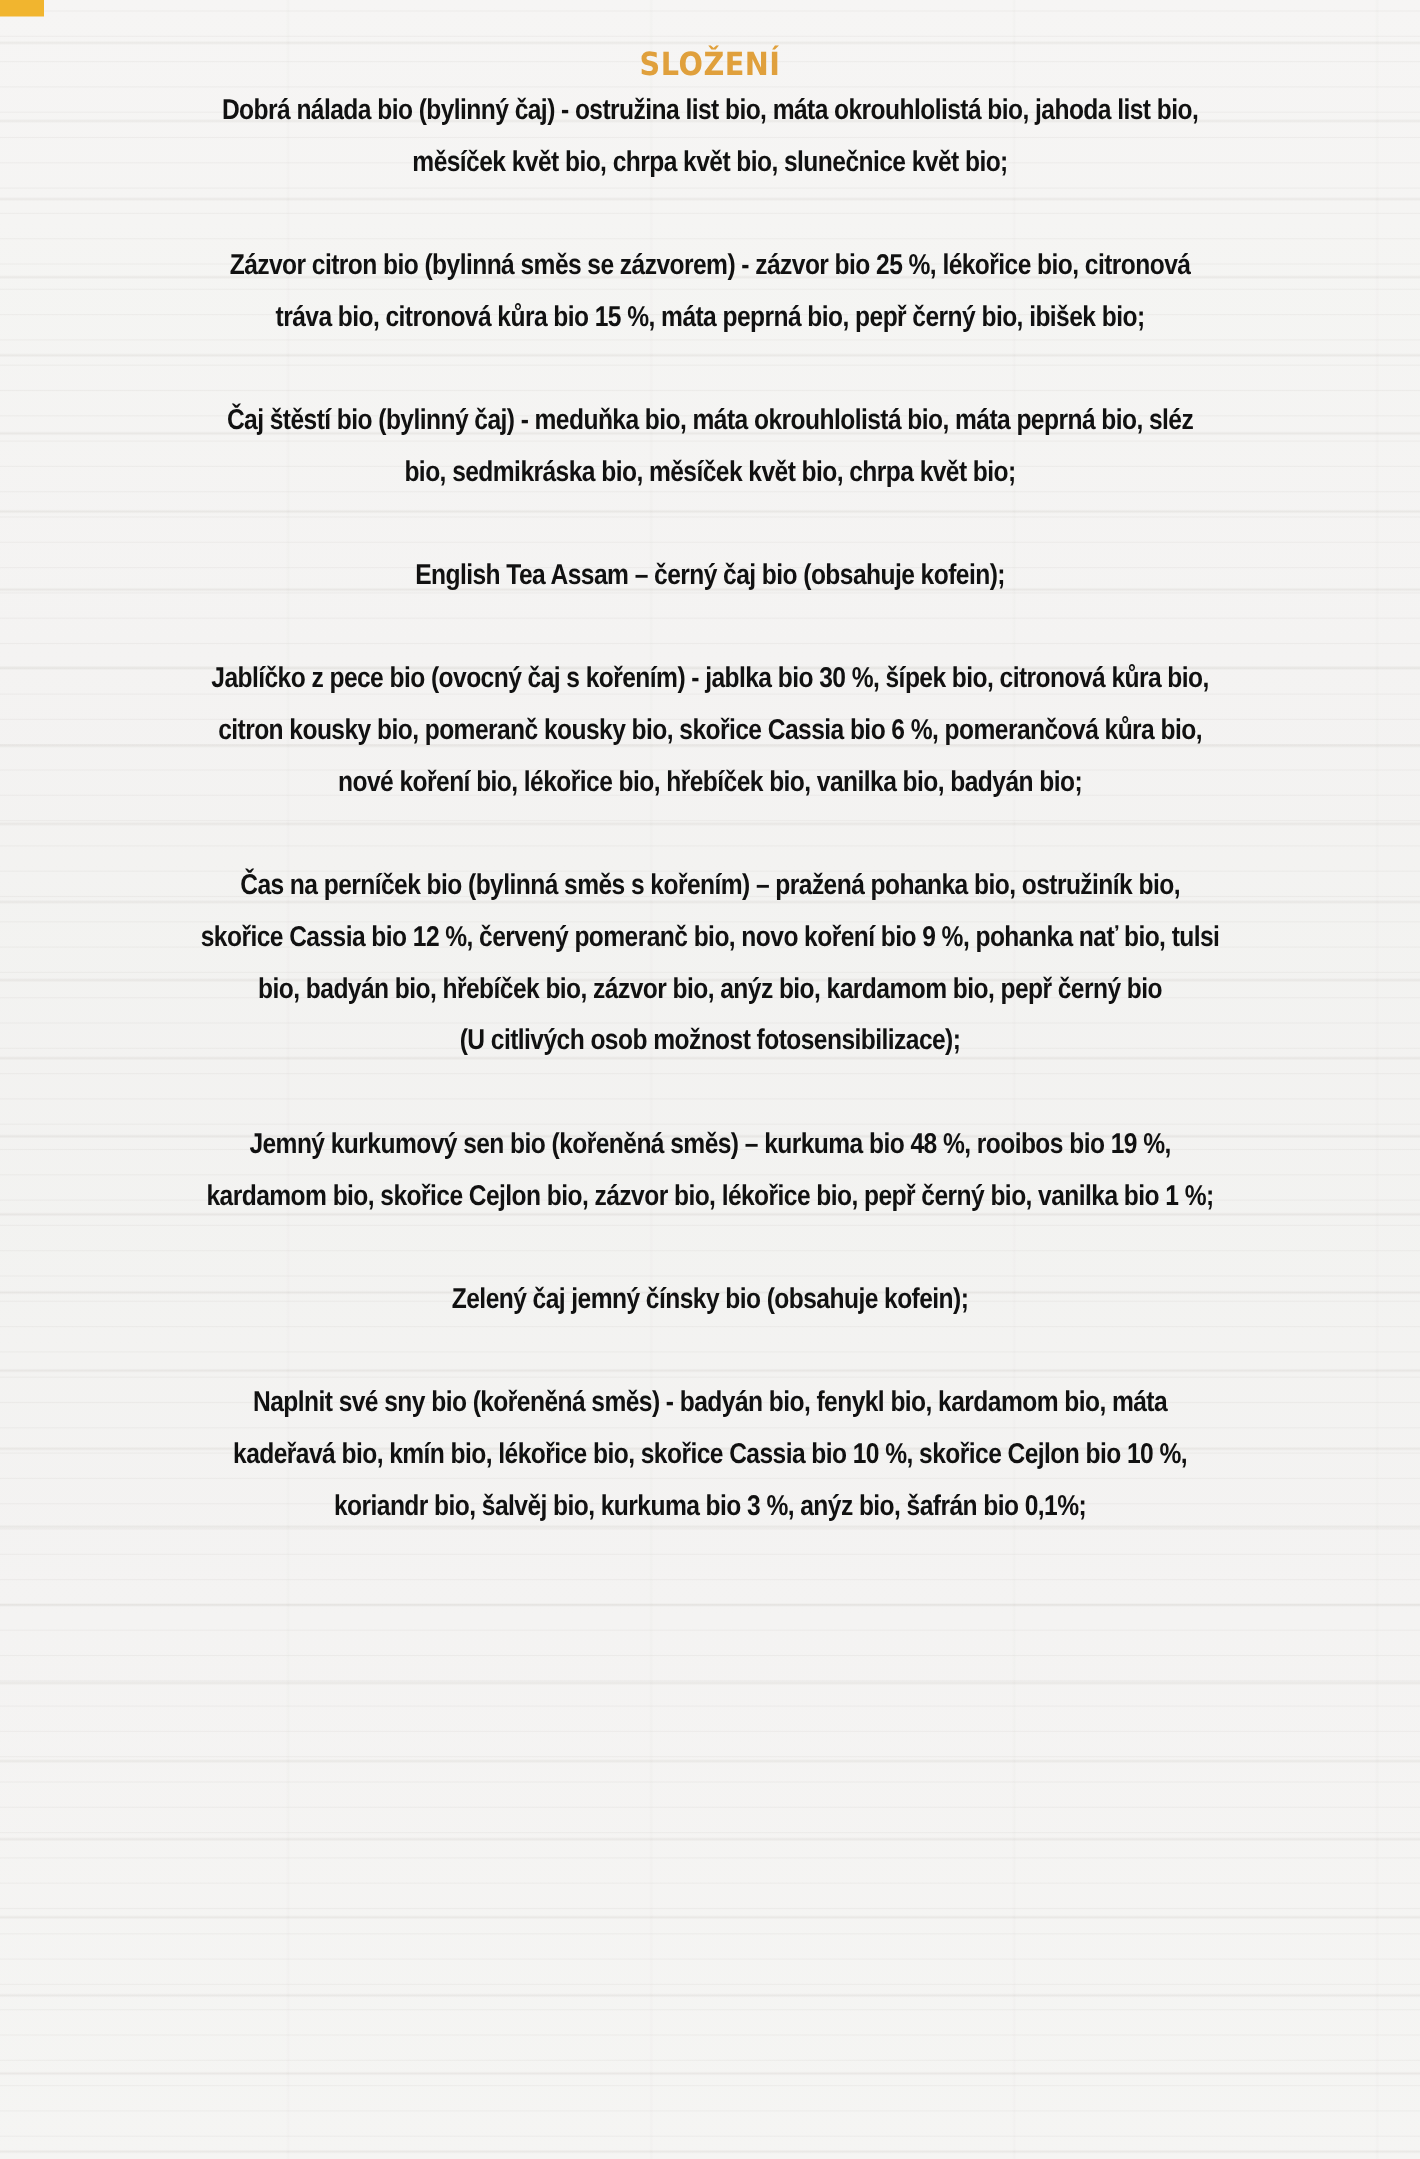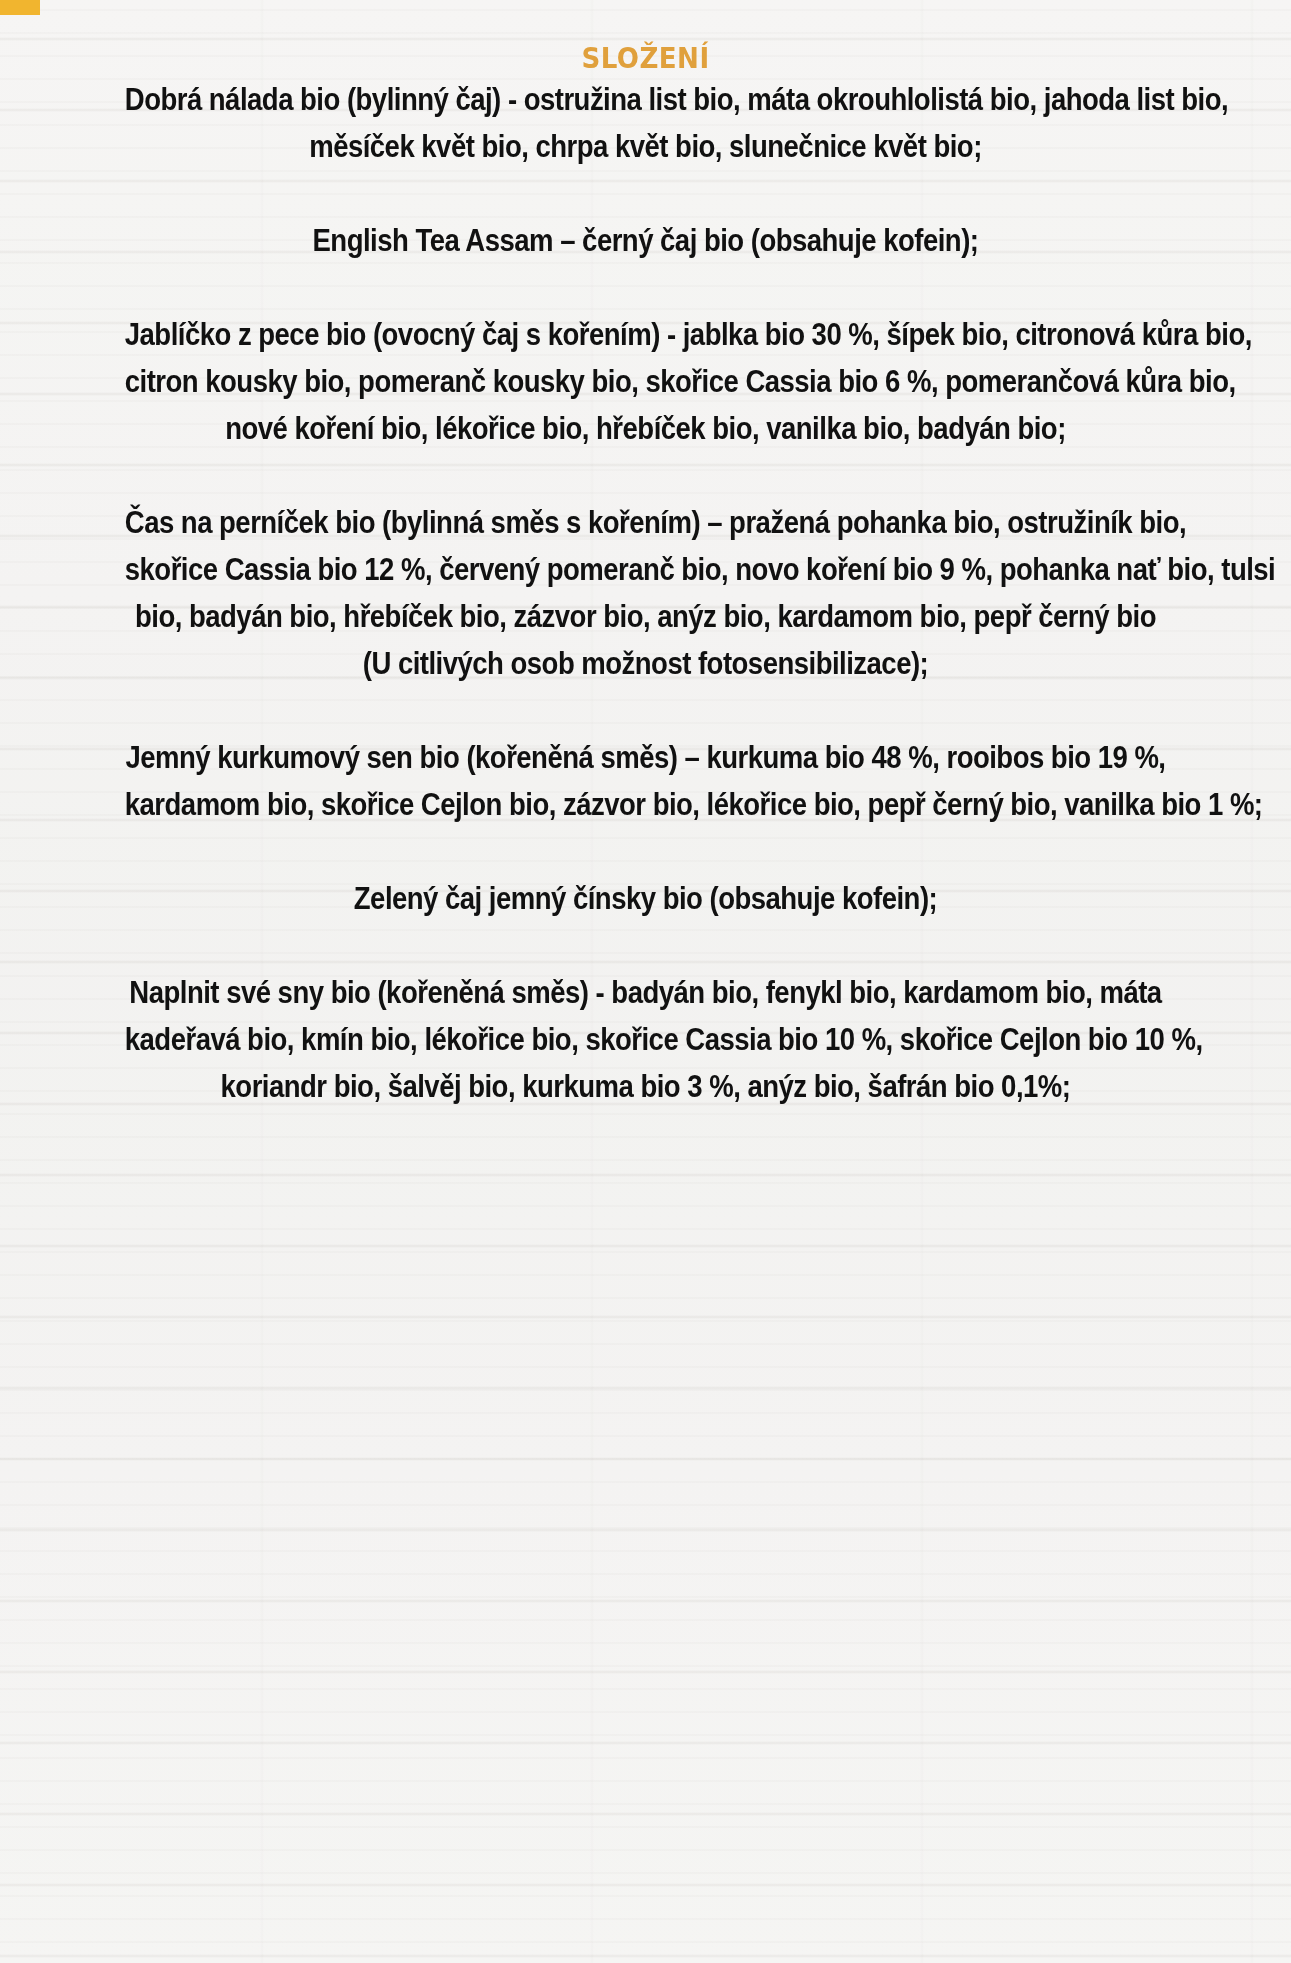--- a/index.html
+++ b/index.html
@@ -36,40 +36,48 @@
   .content {
     position: absolute;
     top: 76px;
     left: 40px;
     width: 1211px;
     text-align: center;
     color: #111;
   }
   .para {
     margin: 0 0 47px 0;
-    font-size: 32px;
+    font-size: 26px;
     line-height: 47px;
     font-weight: bold;
     font-family: "Liberation Sans", sans-serif;
     letter-spacing: -0.6px;
     transform-origin: center top;
   }
   .para .line { display: block; white-space: nowrap; }
 </style>
 </head>
 <body>
 
 <div class="corner-tab" style="background: rgb(241, 181, 47);"></div>
 
 <h1 class="title" style="color: rgb(224, 160, 60);">SLOŽENÍ</h1>
 
 <div class="content" id="content">
     <p class="para">
       <span class="line" style="display: block; transform: scaleX(0.86); transform-origin: center center;">Dobrá nálada bio (bylinný čaj) - ostružina list bio, máta okrouhlolistá bio, jahoda list bio,</span>
       <span class="line" style="display: block; transform: scaleX(0.86); transform-origin: center center;">měsíček květ bio, chrpa květ bio, slunečnice květ bio;</span>
+    </p>
+    <p class="para">
+      <span class="line" style="display: block; transform: scaleX(0.86); transform-origin: center center;">Zázvor citron bio (bylinná směs se zázvorem) - zázvor bio 25 %, lékořice bio, citronová</span>
+      <span class="line" style="display: block; transform: scaleX(0.86); transform-origin: center center;">tráva bio, citronová kůra bio 15 %, máta peprná bio, pepř černý bio, ibišek bio;</span>
+    </p>
+    <p class="para">
+      <span class="line" style="display: block; transform: scaleX(0.86); transform-origin: center center;">Čaj štěstí bio (bylinný čaj) - meduňka bio, máta okrouhlolistá bio, máta peprná bio, sléz</span>
+      <span class="line" style="display: block; transform: scaleX(0.86); transform-origin: center center;">bio, sedmikráska bio, měsíček květ bio, chrpa květ bio;</span>
     </p>
     <p class="para">
       <span class="line" style="display: block; transform: scaleX(0.86); transform-origin: center center;">English Tea Assam – černý čaj bio (obsahuje kofein);</span>
     </p>
     <p class="para">
       <span class="line" style="display: block; transform: scaleX(0.86); transform-origin: center center;">Jablíčko z pece bio (ovocný čaj s kořením) - jablka bio 30 %, šípek bio, citronová kůra bio,</span>
       <span class="line" style="display: block; transform: scaleX(0.86); transform-origin: center center;">citron kousky bio, pomeranč kousky bio, skořice Cassia bio 6 %, pomerančová kůra bio,</span>
       <span class="line" style="display: block; transform: scaleX(0.86); transform-origin: center center;">nové koření bio, lékořice bio, hřebíček bio, vanilka bio, badyán bio;</span>
     </p>
     <p class="para">

